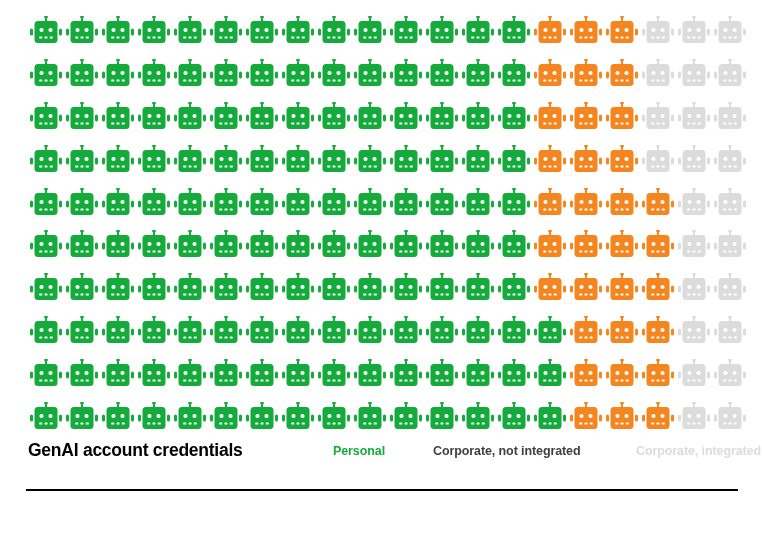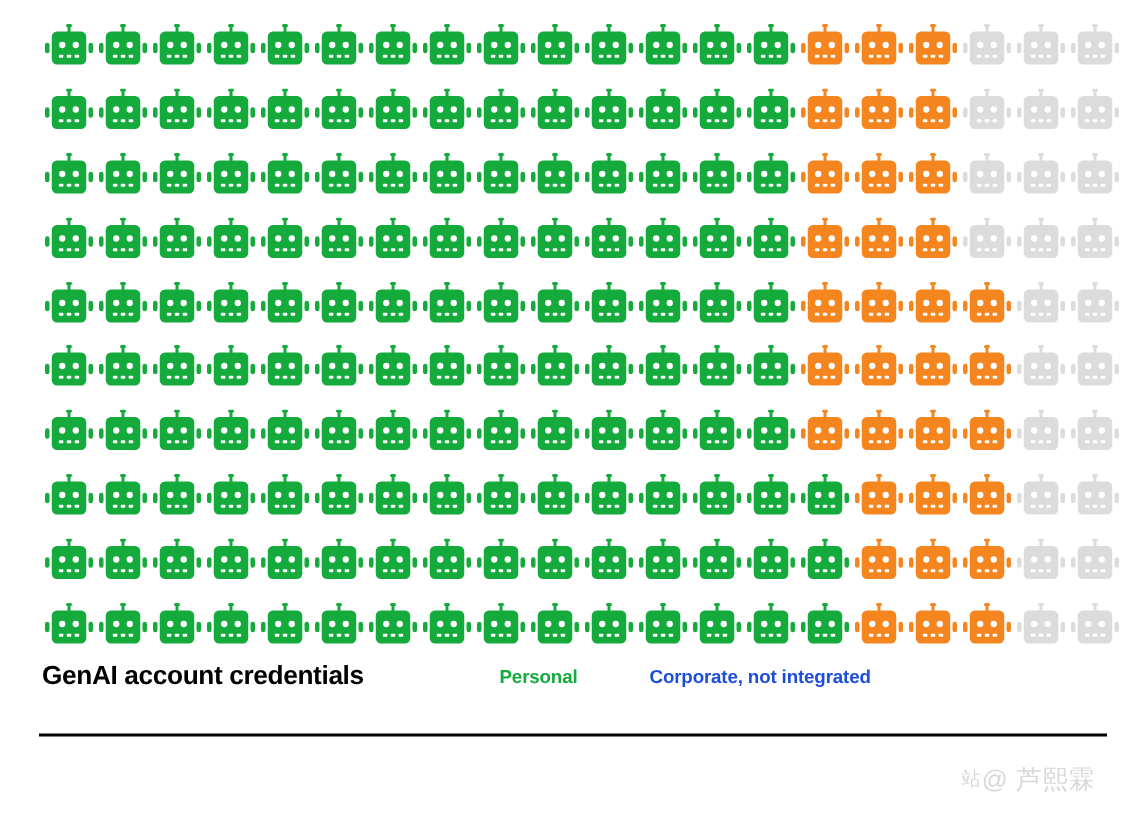--- a/index.html
+++ b/index.html
@@ -2948,21 +2948,21 @@
             <rect x="29" y="41" width="6" height="4" rx="1" fill="#ffffff"></rect>
             <rect x="39.5" y="41" width="6" height="4" rx="1" fill="#ffffff"></rect>
           </svg>
         </div>
       </div>
     </div>
 
   <div id="legend-strip">
     <div id="legend-title">GenAI account credentials</div>
     <div id="legend-personal" class="legend-entry" style="color: rgb(20, 170, 60);">Personal</div>
-    <div id="legend-corp-not" class="legend-entry" style="color: #1d4ed8;">Corporate, not integrated</div>
+    <div id="legend-corp-not" class="legend-entry" style="color: #404040;">Corporate, not integrated</div>
+    <div id="legend-corp-int" class="legend-entry" style="color: rgb(220, 220, 220);">Corporate, integrated</div>
   </div>
 
   <div id="caption-rule"></div>
 
 
-  <div id="watermark"><span class="wm-glyph">站</span><span>@ 芦熙霖</span></div>
 
 </div>
 
 </body></html>

